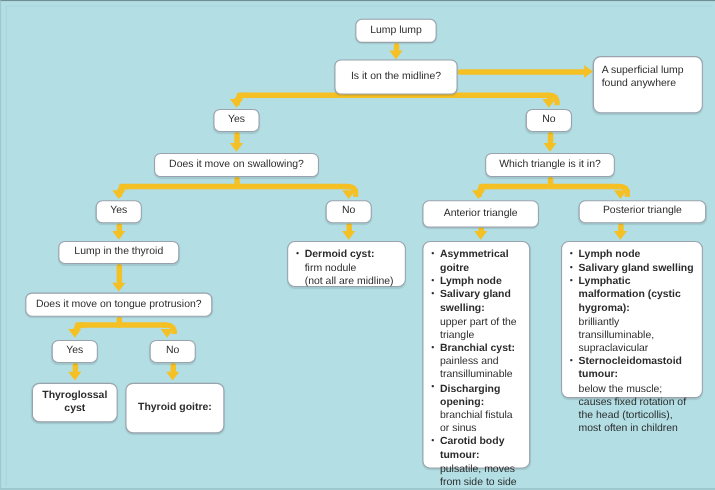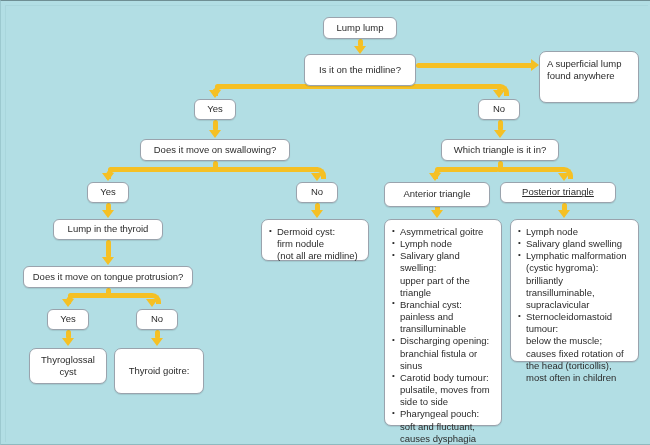--- a/index.html
+++ b/index.html
@@ -57,21 +57,21 @@
     margin-bottom:0px;
   }
   .ul li::before{
     content:"\2022";
     position:absolute;
     left:0;top:-0.5px;
     font-size:8px;
     color:#2b2b2b;
   }
   .ul li .sub{font-weight:normal;display:block;}
-  .nb{font-weight:normal;}
+  .nb{font-weight:bold;}
   .vline{
     position:absolute;
     background:#f5c024;
     width:5px;
     border-radius:2.5px;
     z-index:2;
   }
   .hline{
     position:absolute;
     background:#f5c024;
@@ -153,21 +153,21 @@
   </div>
 
   <div class="box small" style="left:295px;top:181px;width:42px;height:21px;">
     <span>No</span>
   </div>
 
   <div class="box small" style="left:383px;top:181px;width:106px;height:25px;">
     <span>Anterior triangle</span>
   </div>
 
-  <div class="box small" style="left:499px;top:181px;width:116px;height:21px;text-decoration:underline;">
+  <div class="box small" style="left:525px;top:181px;width:116px;height:21px;">
     <span>Posterior triangle</span>
   </div>
 
   <div class="box small" style="left:52px;top:218px;width:110px;height:21px;">
     <span>Lump in the thyroid</span>
   </div>
 
   <div class="box left" style="left:260px;top:218px;width:108px;height:42px;">
     <ul class="ul">
       <li>
@@ -191,21 +191,21 @@
   </div>
 
   <div class="box" style="left:28px;top:347px;width:78px;height:36px;">
     <span class="nb">Thyroglossal cyst</span>
   </div>
 
   <div class="box" style="left:113px;top:347px;width:90px;height:46px;flex-direction:column;justify-content:center;">
     <span class="nb">Thyroid goitre:</span>
   </div>
 
-  <div class="box left" style="left:383px;top:218px;width:118px;height:207px;">
+  <div class="box left" style="left:383px;top:218px;width:98px;height:207px;">
     <ul class="ul" style="width:100%;">
       <li><span class="nb">Asymmetrical goitre</span></li>
       <li><span class="nb">Lymph node</span></li>
       <li><span class="nb">Salivary gland swelling:</span><span class="sub">upper part of the triangle</span></li>
       <li><span class="nb">Branchial cyst:</span><span class="sub">painless and transilluminable</span></li>
       <li><span class="nb">Discharging opening:</span><span class="sub">branchial fistula or sinus</span></li>
       <li><span class="nb">Carotid body tumour:</span><span class="sub">pulsatile, moves from side to side</span></li>
       <li><span class="nb">Pharyngeal pouch:</span><span class="sub">soft and fluctuant, causes dysphagia</span></li>
     </ul>
   </div>

